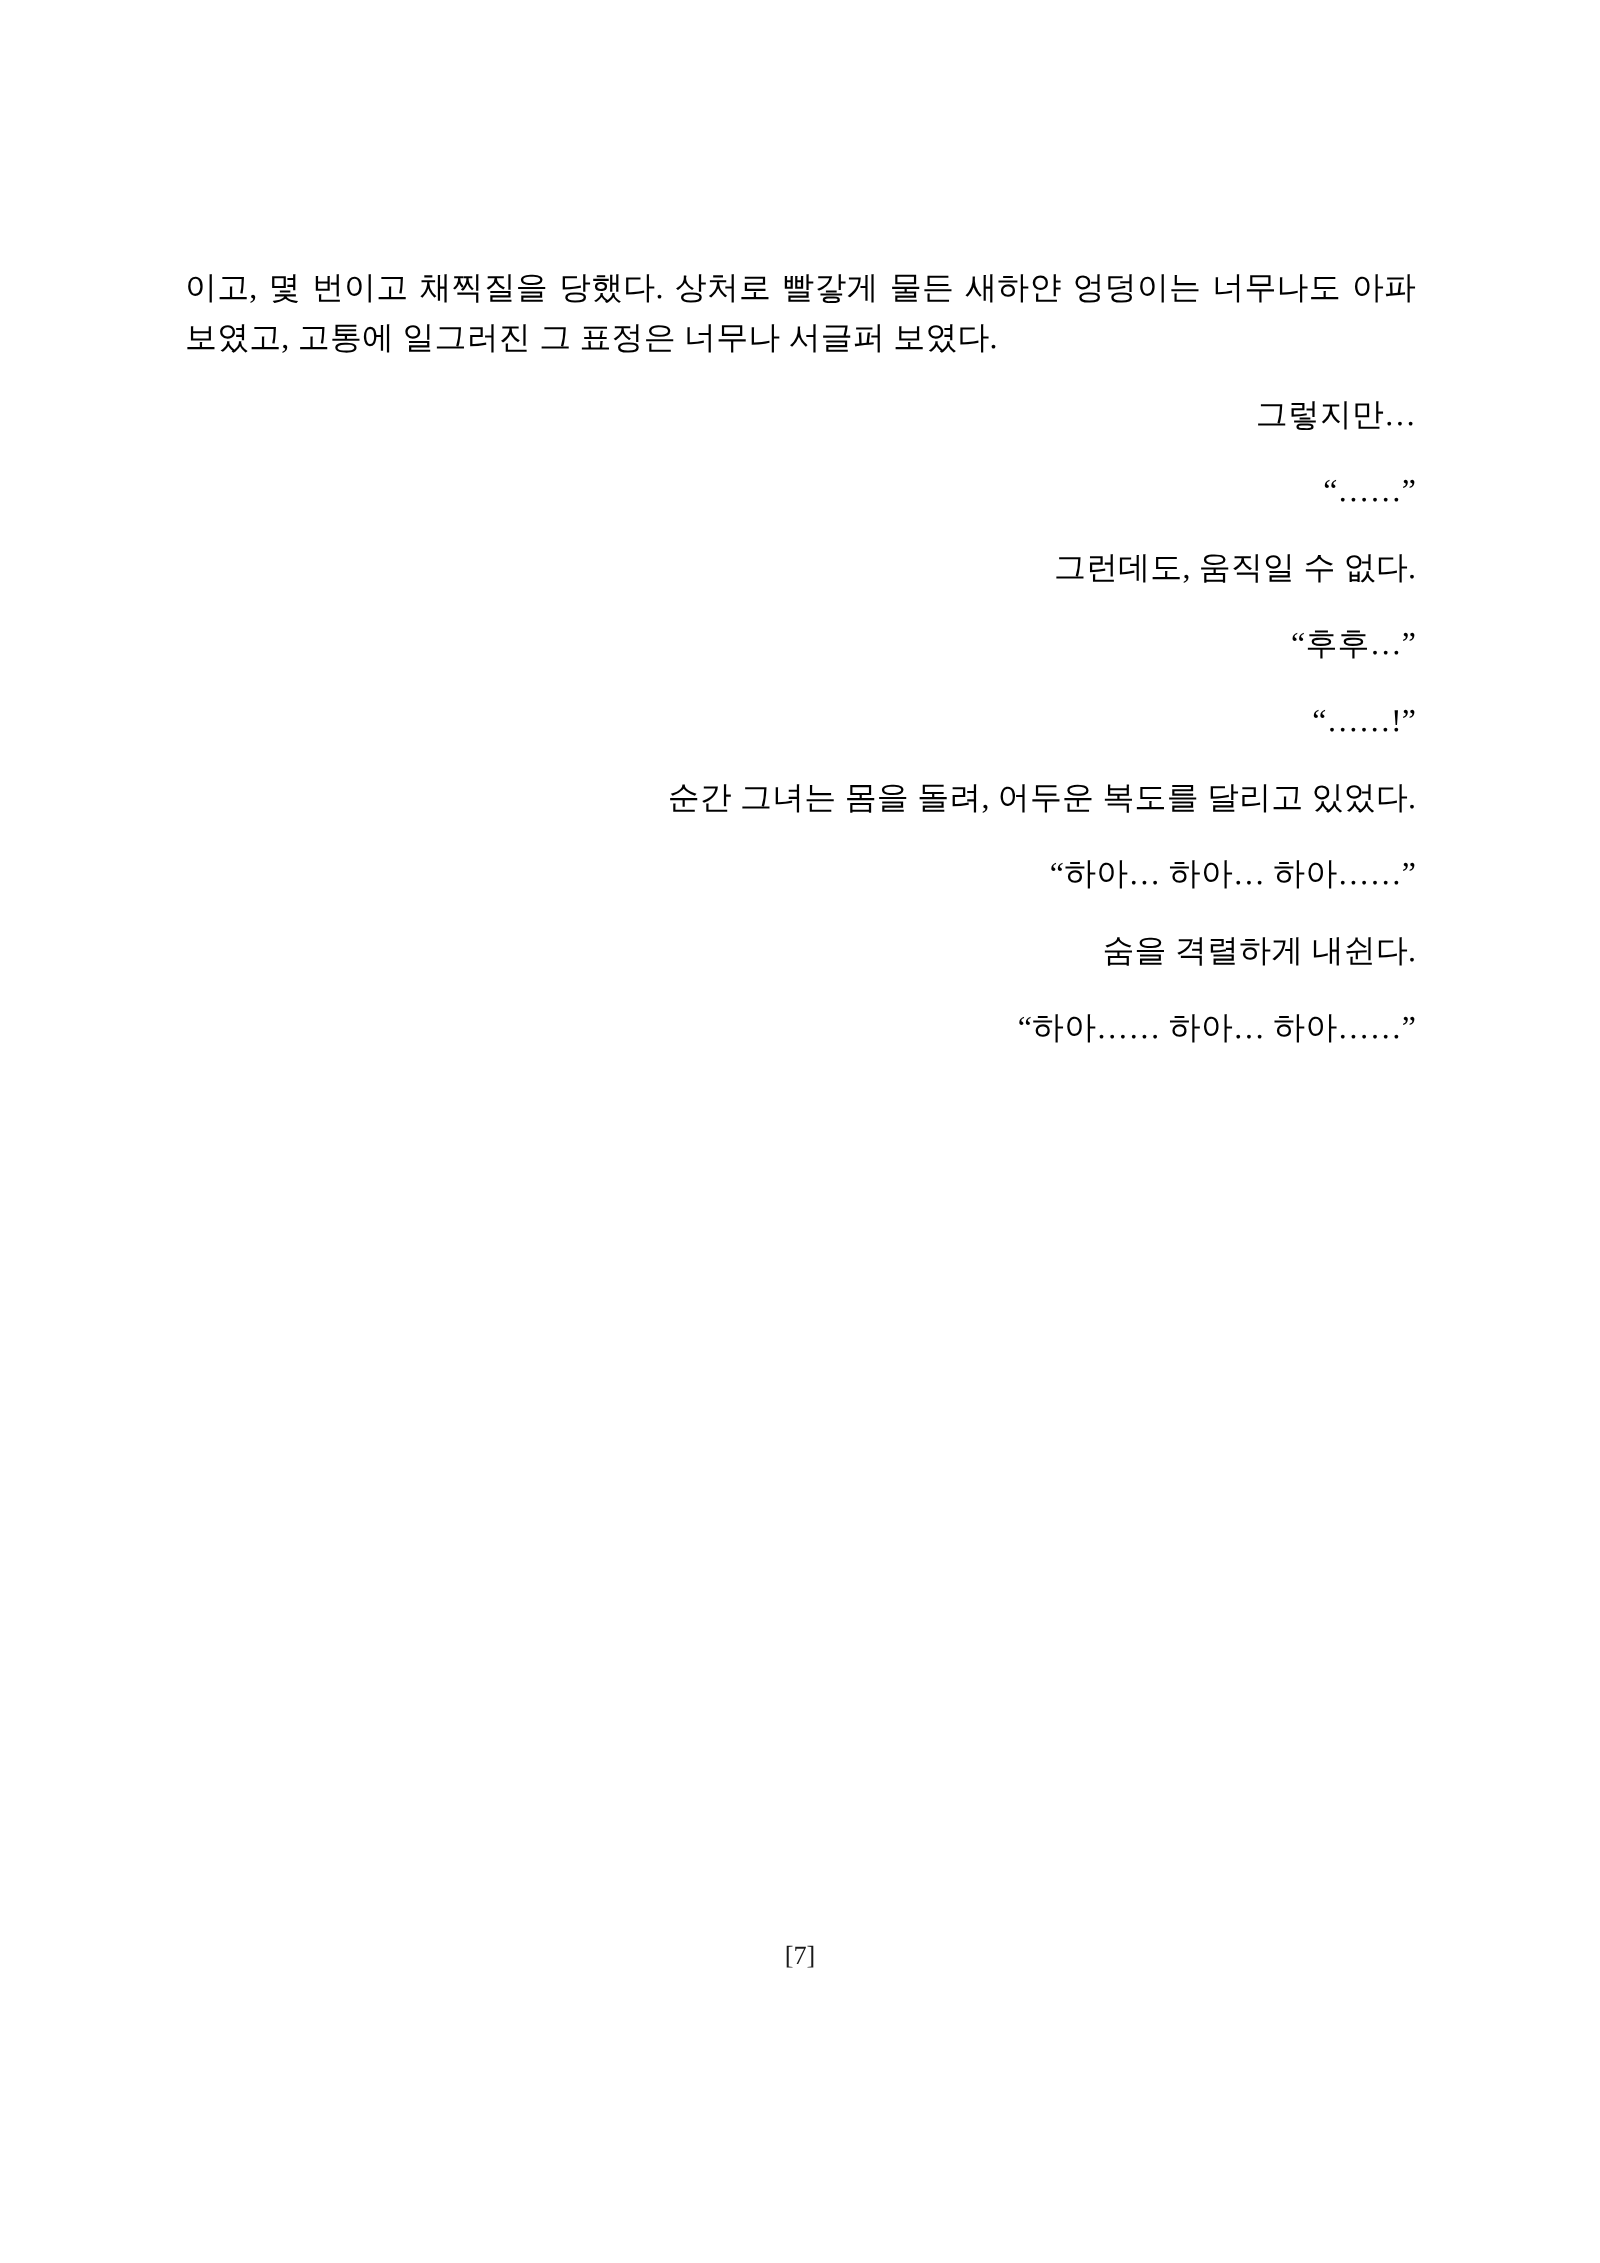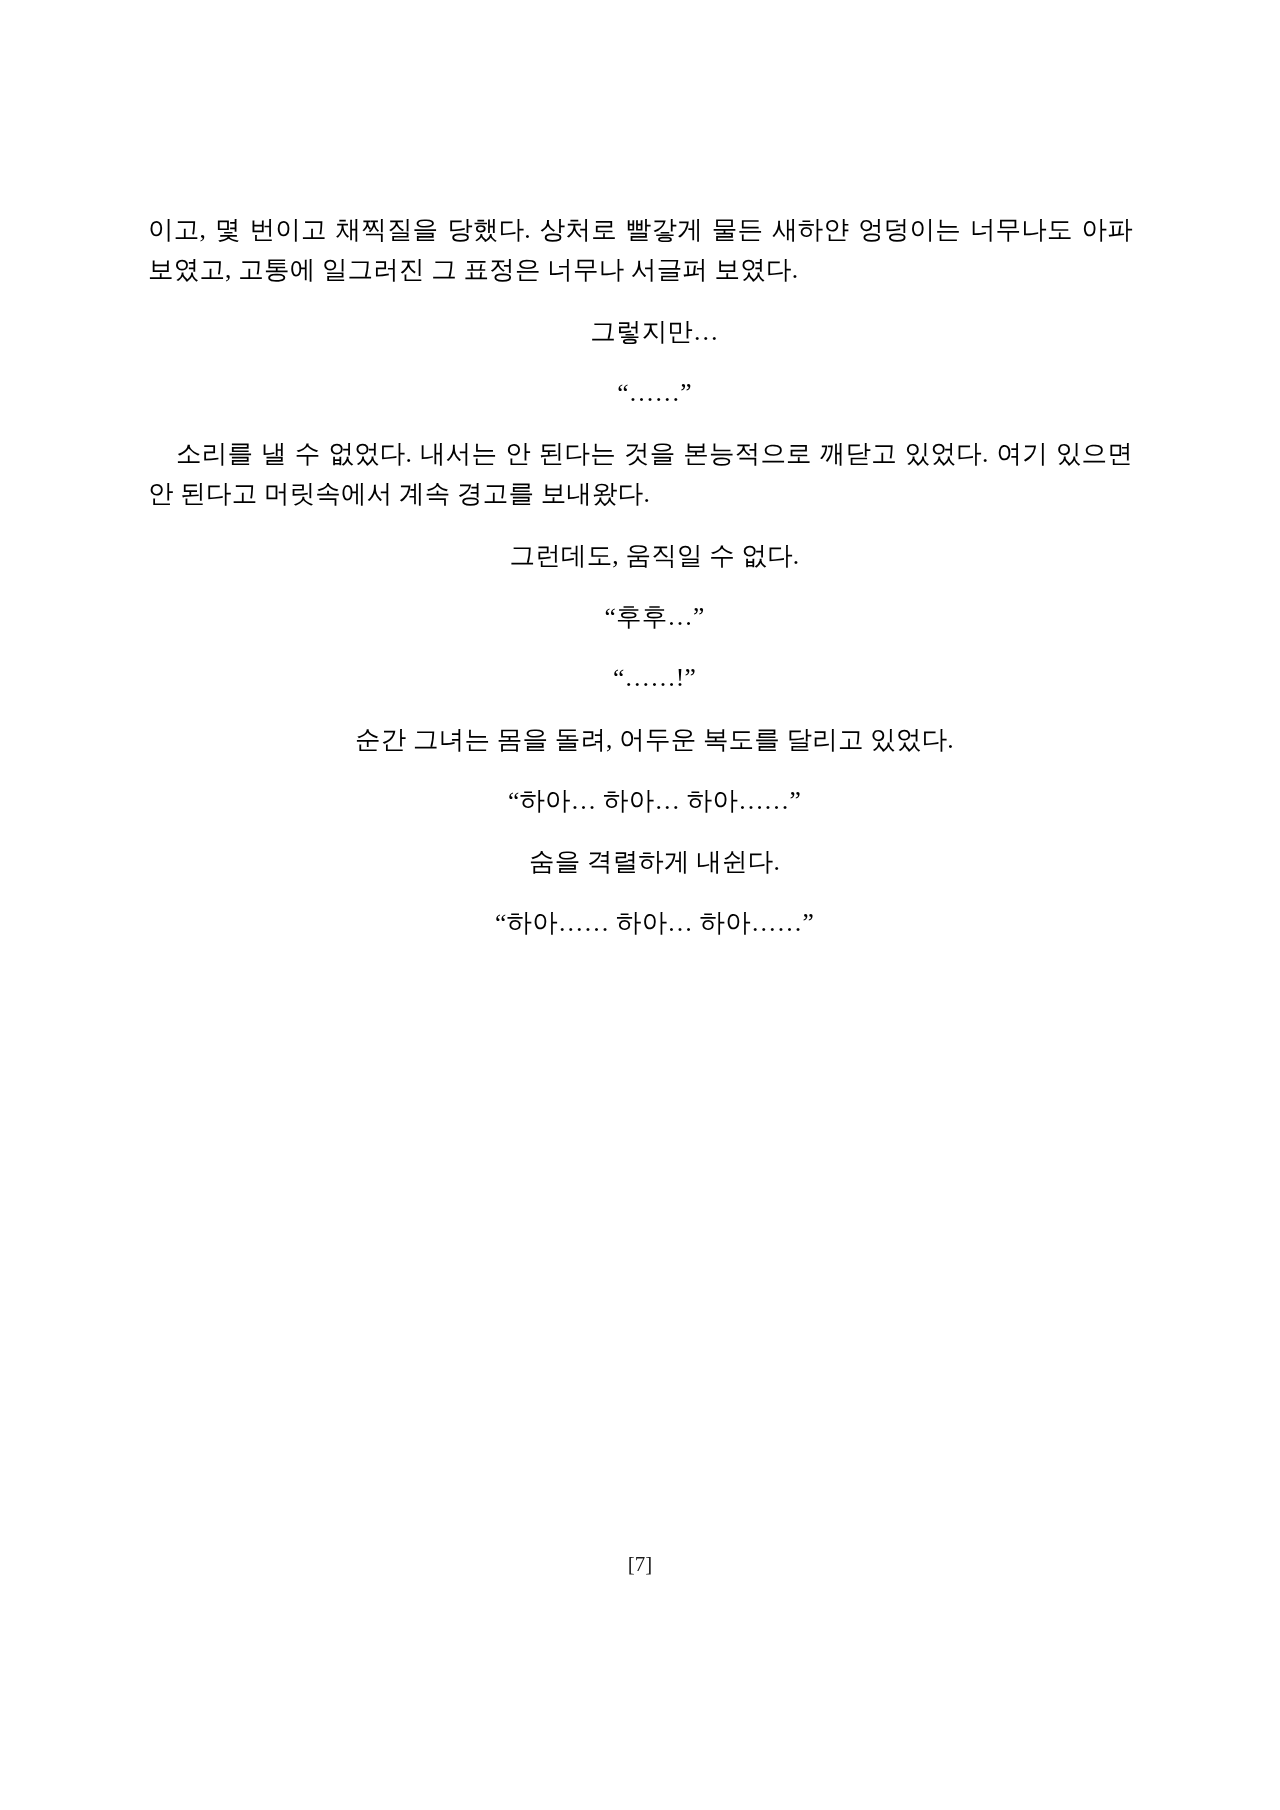--- a/index.html
+++ b/index.html
@@ -37,42 +37,41 @@
     line-height: 1.58;
     text-align: justify;
     text-justify: inter-character;
     letter-spacing: 0.2px;
     word-break: keep-all;
   }
   p.para.indent {
     text-indent: 28px;
   }
   p.para.nojustify {
-    text-align: center;
+    text-align: right;
   }
   .page-number {
     position: absolute;
     left: 0;
     right: 0;
     top: 1552px;
     text-align: center;
     font-size: 21px;
     font-family: "Liberation Serif", "DejaVu Serif", serif;
     color: #1a1a1a;
   }
 </style>
 </head>
 <body>
 
 <div class="page">
   <div class="content">
     <p class="para">이고, 몇 번이고 채찍질을 당했다. 상처로 빨갛게 물든 새하얀 엉덩이는 너무나도 아파 보였고, 고통에 일그러진 그 표정은 너무나 서글퍼 보였다.</p>
     <p class="para indent nojustify">그렇지만…</p>
     <p class="para indent nojustify">“……”</p>
-    <p class="para indent">소리를 낼 수 없었다. 내서는 안 된다는 것을 본능적으로 깨닫고 있었다. 여기 있으면 안 된다고 머릿속에서 계속 경고를 보내왔다.</p>
     <p class="para indent nojustify">그런데도, 움직일 수 없다.</p>
     <p class="para indent nojustify">“후후…”</p>
     <p class="para indent nojustify">“……!”</p>
     <p class="para indent nojustify">순간 그녀는 몸을 돌려, 어두운 복도를 달리고 있었다.</p>
     <p class="para indent nojustify">“하아… 하아… 하아……”</p>
     <p class="para indent nojustify">숨을 격렬하게 내쉰다.</p>
     <p class="para indent nojustify">“하아…… 하아… 하아……”</p>
   </div>
   <div class="page-number">[7]</div>
 </div>

